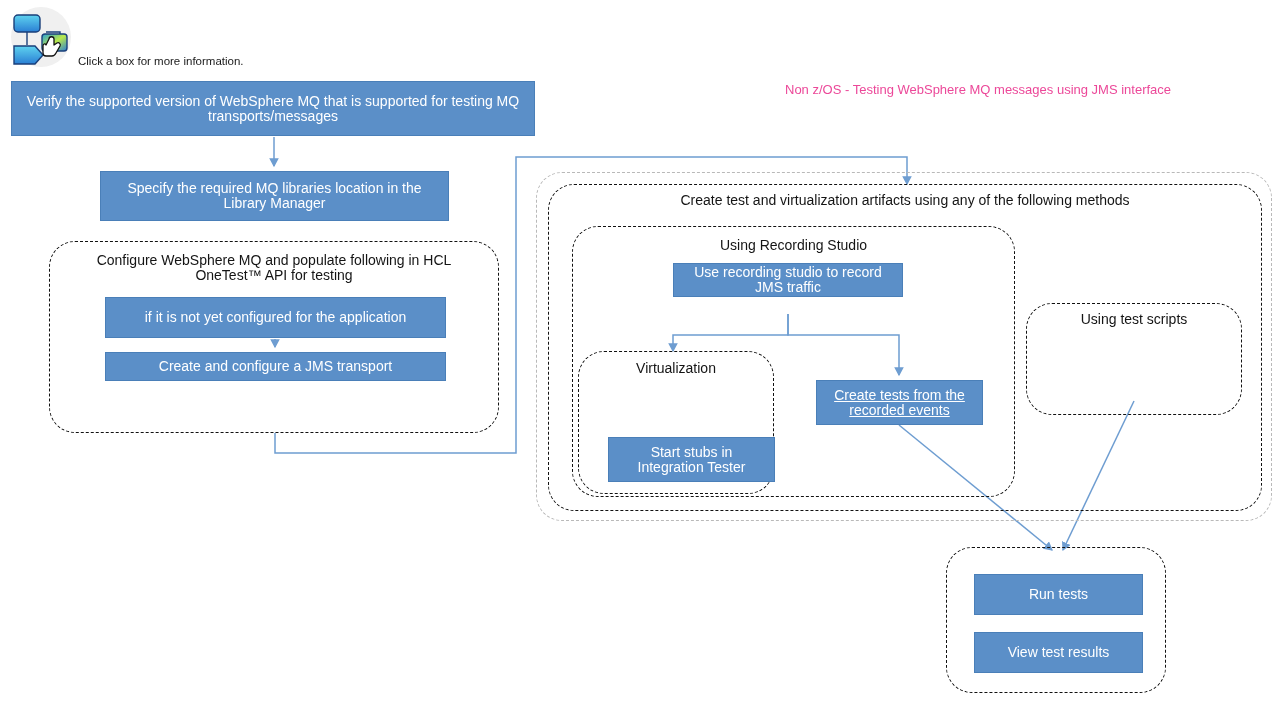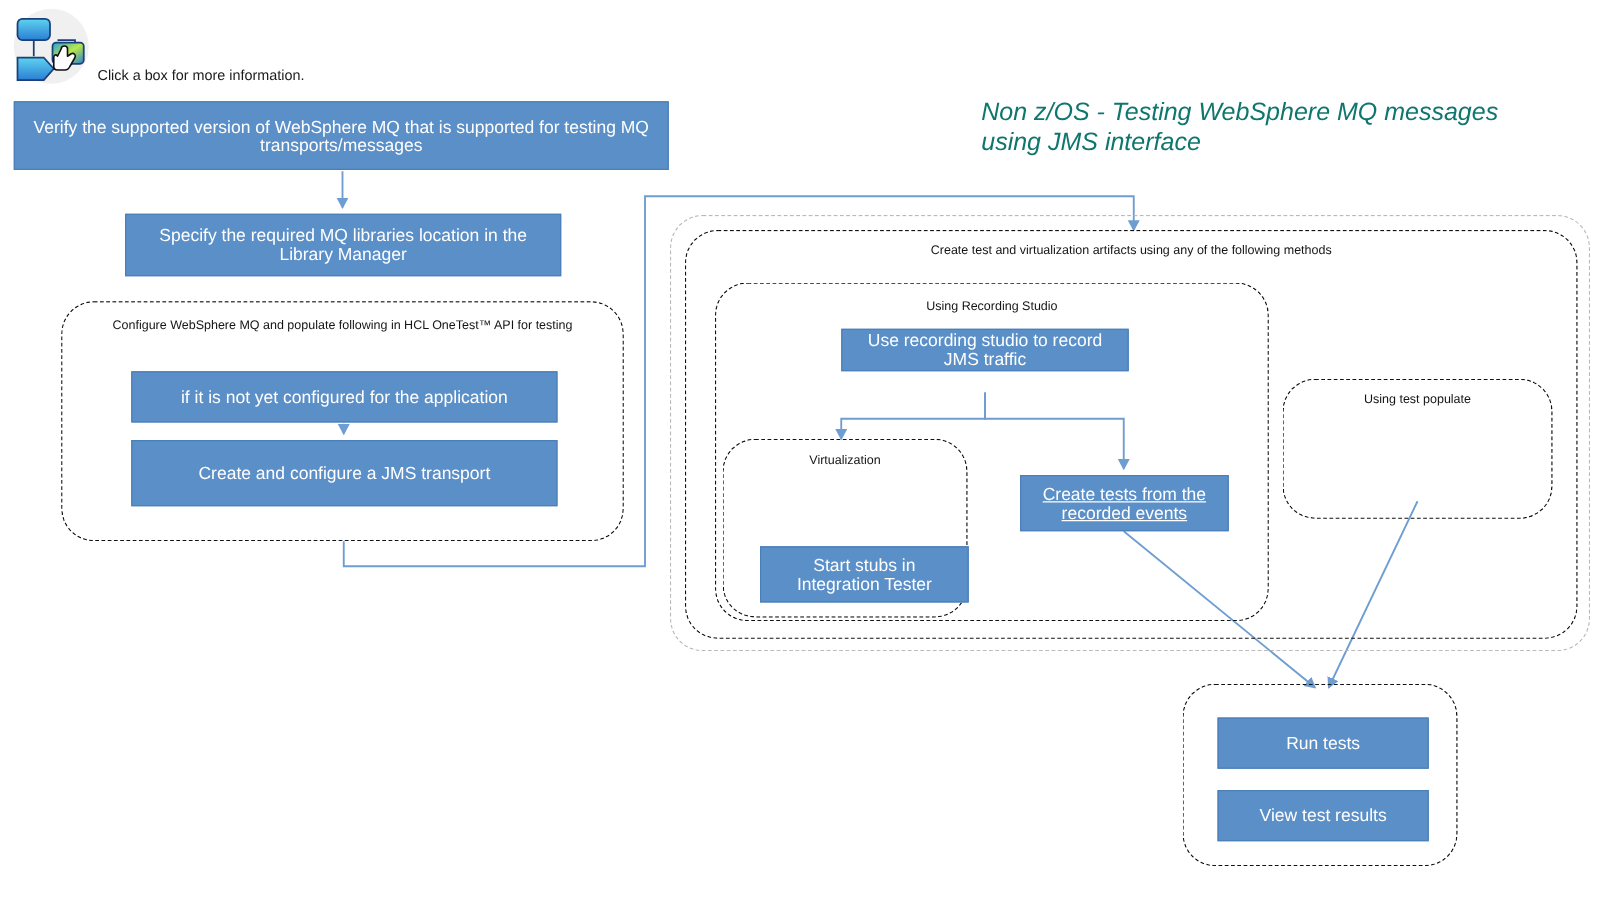--- a/index.html
+++ b/index.html
@@ -32,24 +32,23 @@
     color: #1a1a1a;
     white-space: pre;
   }
   #header-text div { white-space: nowrap; }
 
   
   #page-title {
     position: absolute;
     left: 785px; top: 78px;
     width: 440px;
-    font-size: 20px;
+    font-size: 13px;
     line-height: 24px;
-    color: #0f766e;
-    font-style: italic;
+    color: #ec4899;
   }
 
   
   .pbox {
     position: absolute;
     background: #5B8FC8;
     border: 1px solid #4a7fb8;
     color: #ffffff;
     display: flex;
     align-items: center;
@@ -66,21 +65,21 @@
     position: absolute;
     border: 1.4px dashed #111111;
     border-radius: 26px;
     background: transparent;
   }
   .group.softest { border-color: #b9b9b9; }
   .group-label {
     position: absolute;
     left: 0; right: 0;
     text-align: center;
-    font-size: 10px;
+    font-size: 14px;
     line-height: 15px;
     color: #141414;
   }
 
   
   #wires {
     position: absolute;
     left: 0; top: 0;
     width: 1280px; height: 720px;
     pointer-events: none;
@@ -157,32 +156,32 @@
 
   <div class="group" style="left:572px; top:226px; width:443px; height:271px;">
     <div class="group-label" style="top:11px;">Using Recording Studio</div>
   </div>
 
   <div class="group" style="left:578px; top:351px; width:196px; height:143px;">
     <div class="group-label" style="top:9px;">Virtualization</div>
   </div>
 
   <div class="group" style="left:1026px; top:303px; width:216px; height:112px;">
-    <div class="group-label" style="top:8px;">Using test populate</div>
+    <div class="group-label" style="top:8px;">Using test scripts</div>
   </div>
 
   <div class="group" style="left:946px; top:547px; width:220px; height:146px;"></div>
 
   <div class="pbox" style="left:11px; top:81px; width:524px; height:55px;">Verify the supported version of WebSphere MQ that is supported for testing MQ transports/messages</div>
 
   <div class="pbox" style="left:100px; top:171px; width:349px; height:50px;">Specify the required MQ libraries location in the Library Manager</div>
 
   <div class="pbox" style="left:105px; top:297px; width:341px; height:41px;">if it is not yet configured for the application</div>
 
-  <div class="pbox" style="left:105px; top:352px; width:341px; height:53px;">Create and configure a JMS transport</div>
+  <div class="pbox" style="left:105px; top:352px; width:341px; height:29px;">Create and configure a JMS transport</div>
 
   <div class="pbox" style="left:673px; top:263px; width:230px; height:34px;">Use recording studio to record JMS traffic</div>
 
 
   <div class="pbox" style="left:591px; top:437px; width:167px; height:45px;margin-left:17px;">Start stubs in Integration Tester</div>
 
   <div class="pbox" style="left:816px; top:380px; width:167px; height:45px;text-decoration:underline;">Create tests from the recorded events</div>
 
 
   <div class="pbox" style="left:974px; top:574px; width:169px; height:41px;">Run tests</div>

